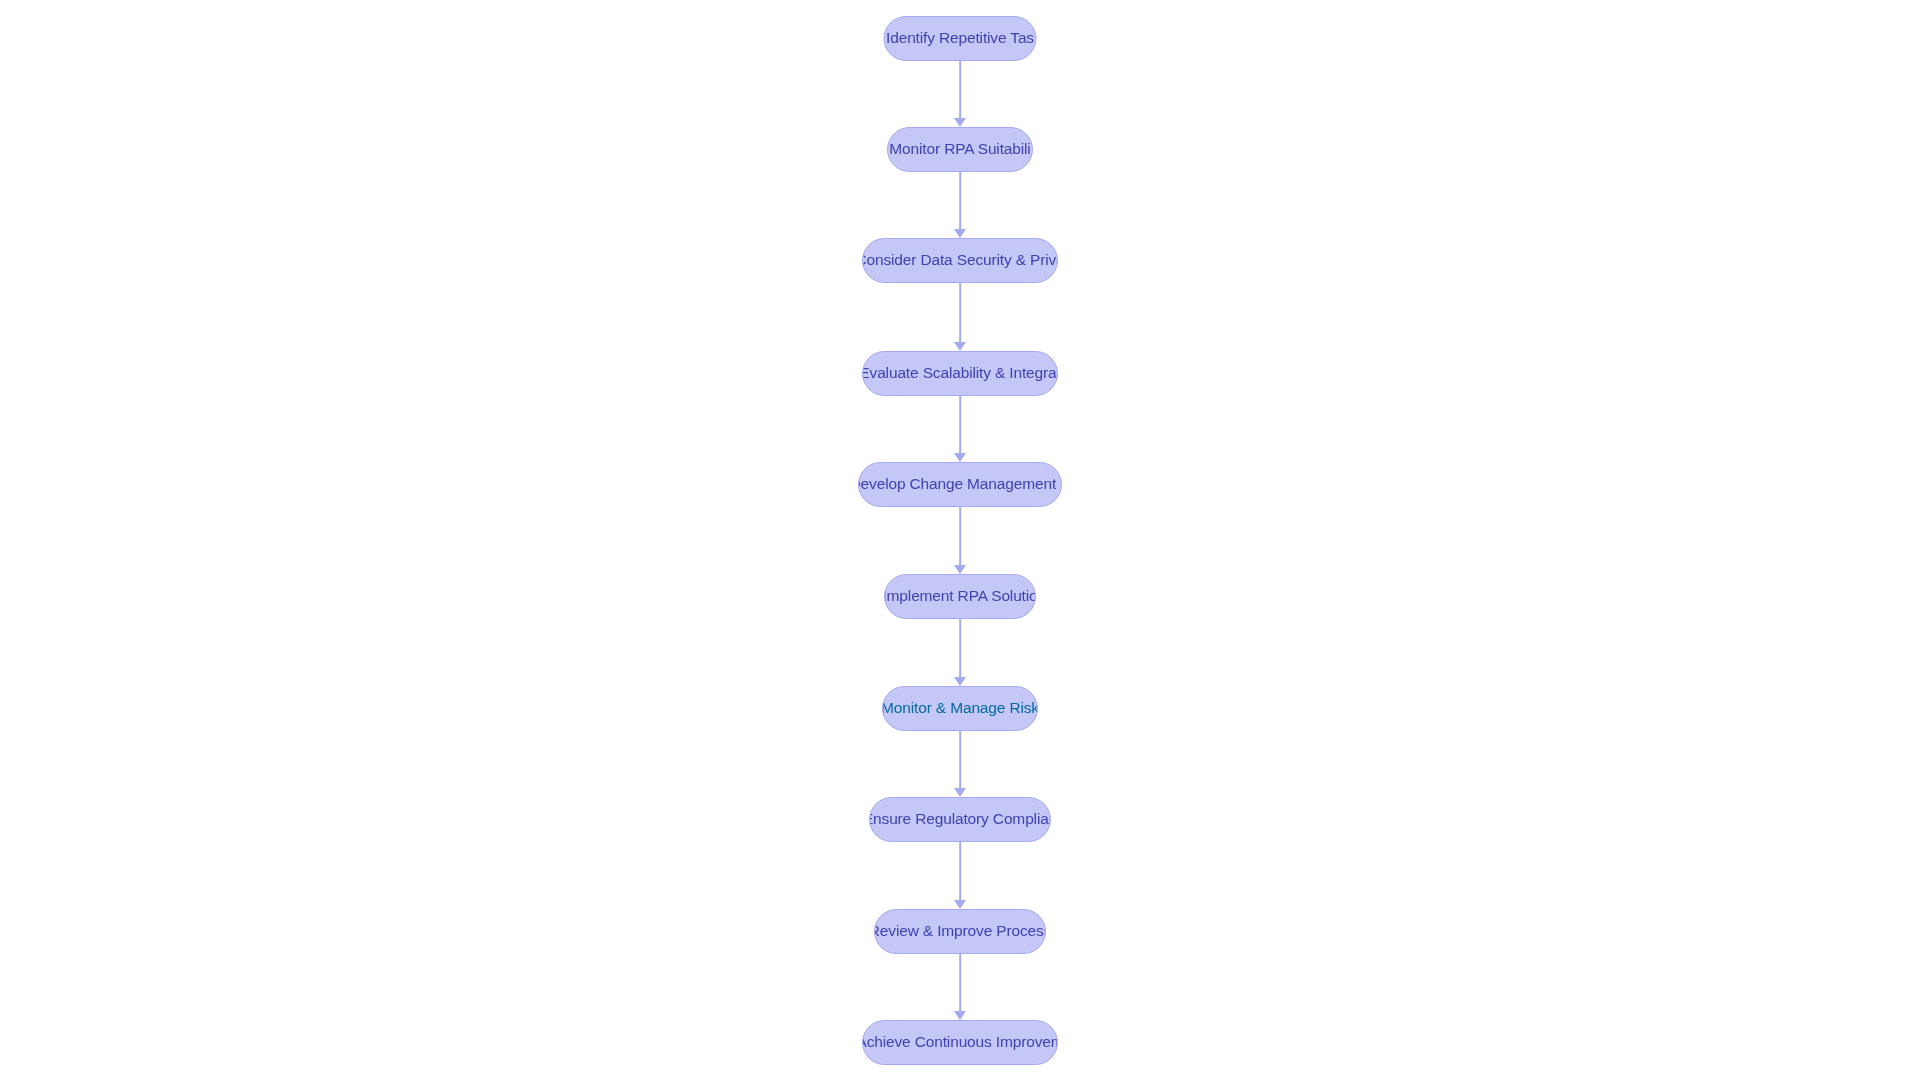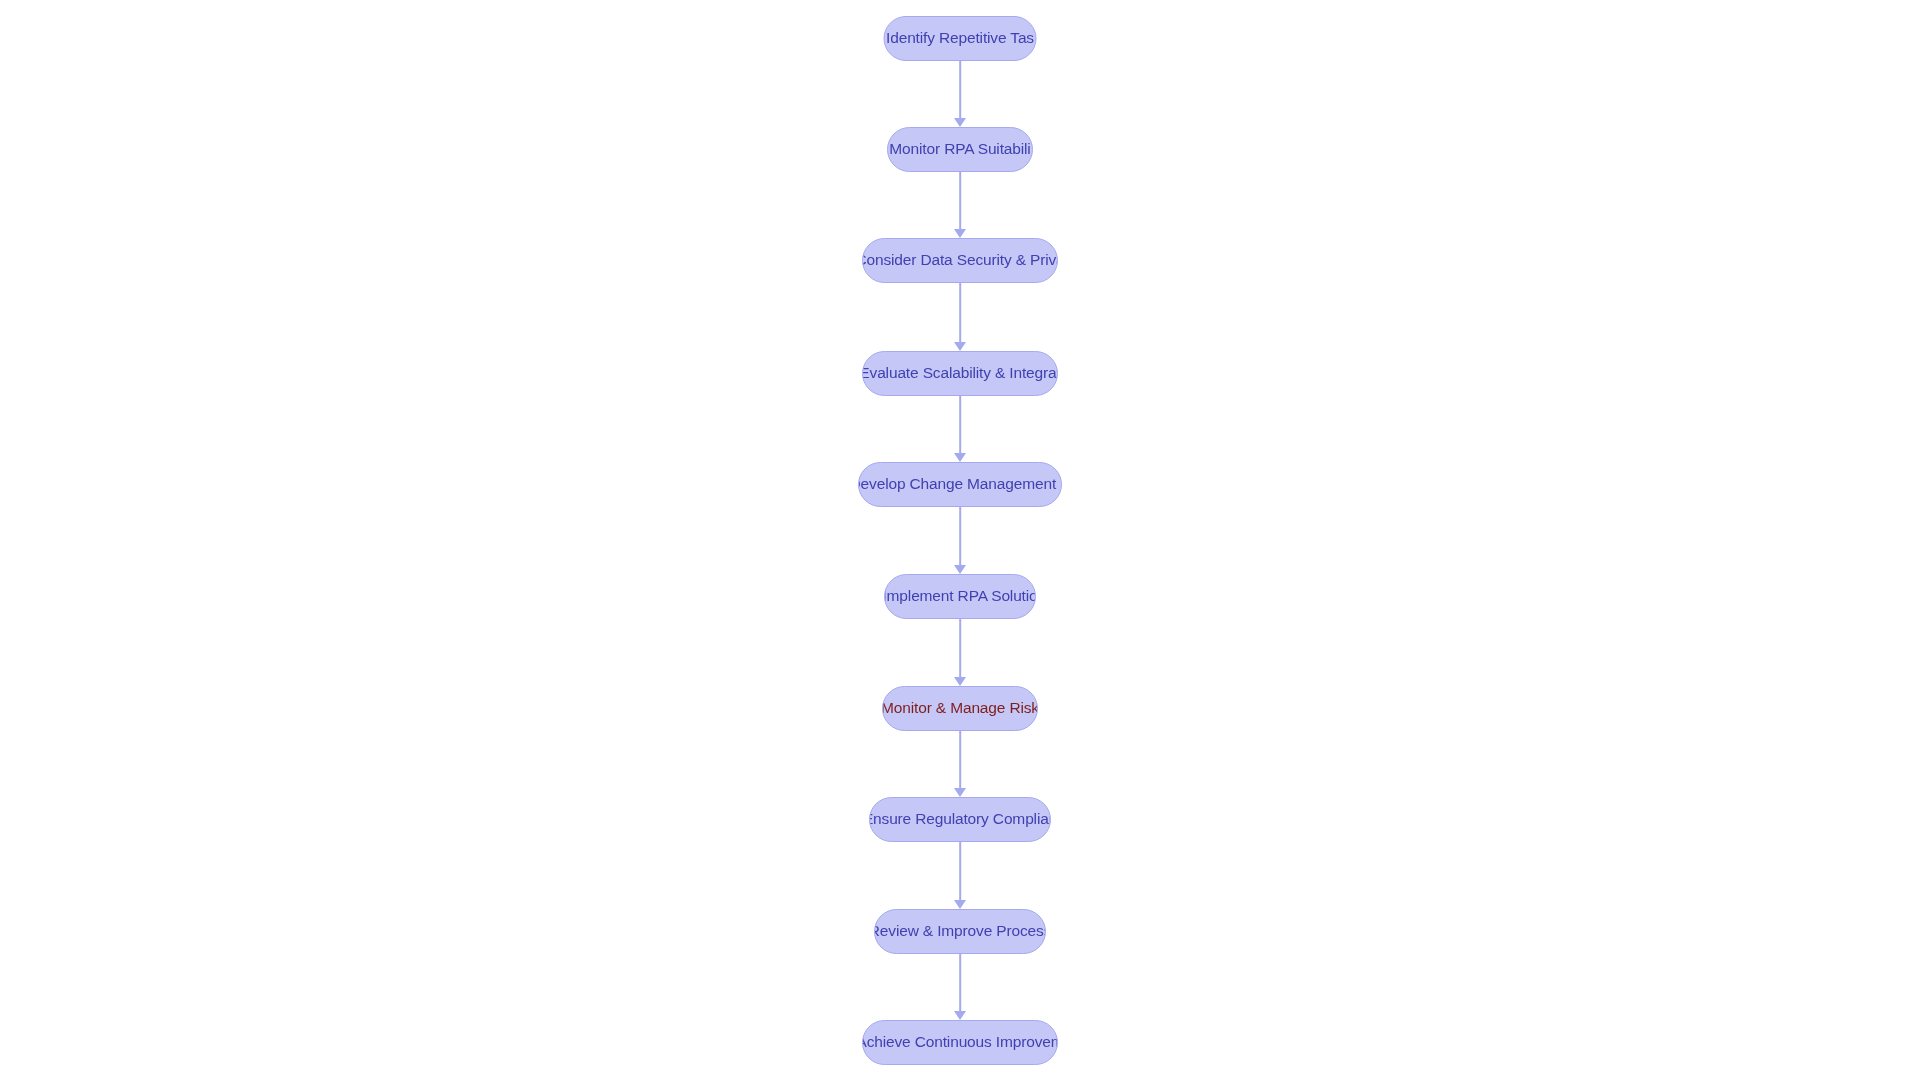--- a/index.html
+++ b/index.html
@@ -126,21 +126,21 @@
     <div class="node" style="left: 960px; top: 350.5px; width: 196px; height: 45px; background: rgb(197, 200, 247); border-color: rgb(165, 169, 238);">
       <span class="node-label" style="color: rgb(64, 64, 176);">Evaluate Scalability &amp; Integrat</span>
     </div>
     <div class="node" style="left: 960px; top: 461.5px; width: 204px; height: 45px; background: rgb(197, 200, 247); border-color: rgb(165, 169, 238);">
       <span class="node-label" style="color: rgb(64, 64, 176);">Develop Change Management P</span>
     </div>
     <div class="node" style="left: 960px; top: 573.5px; width: 152px; height: 45px; background: rgb(197, 200, 247); border-color: rgb(165, 169, 238);">
       <span class="node-label" style="color: rgb(64, 64, 176);">Implement RPA Solutio</span>
     </div>
     <div class="node" style="left: 960px; top: 685.5px; width: 156px; height: 45px; background: rgb(197, 200, 247); border-color: rgb(165, 169, 238);">
-      <span class="node-label" style="color: #7f1d1d;">Monitor &amp; Manage Risk</span>
+      <span class="node-label" style="color: #0369a1;">Monitor &amp; Manage Risk</span>
     </div>
     <div class="node" style="left: 960px; top: 796.5px; width: 182px; height: 45px; background: rgb(197, 200, 247); border-color: rgb(165, 169, 238);">
       <span class="node-label" style="color: rgb(64, 64, 176);">Ensure Regulatory Complian</span>
     </div>
     <div class="node" style="left: 960px; top: 908.5px; width: 172px; height: 45px; background: rgb(197, 200, 247); border-color: rgb(165, 169, 238);">
       <span class="node-label" style="color: rgb(64, 64, 176);">Review &amp; Improve Process</span>
     </div>
     <div class="node" style="left: 960px; top: 1019.5px; width: 196px; height: 45px; background: rgb(197, 200, 247); border-color: rgb(165, 169, 238);">
       <span class="node-label" style="color: rgb(64, 64, 176);">Achieve Continuous Improvem</span>
     </div>

